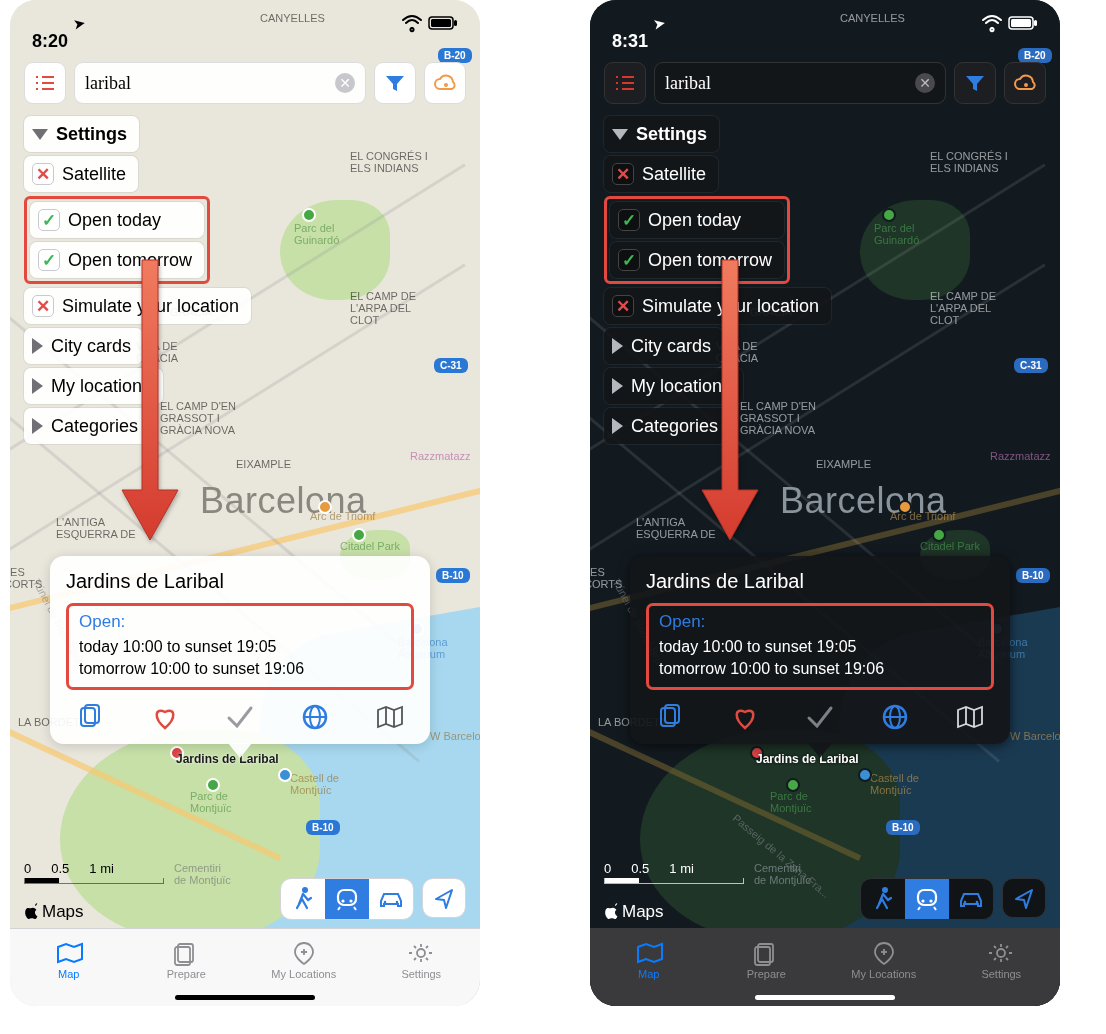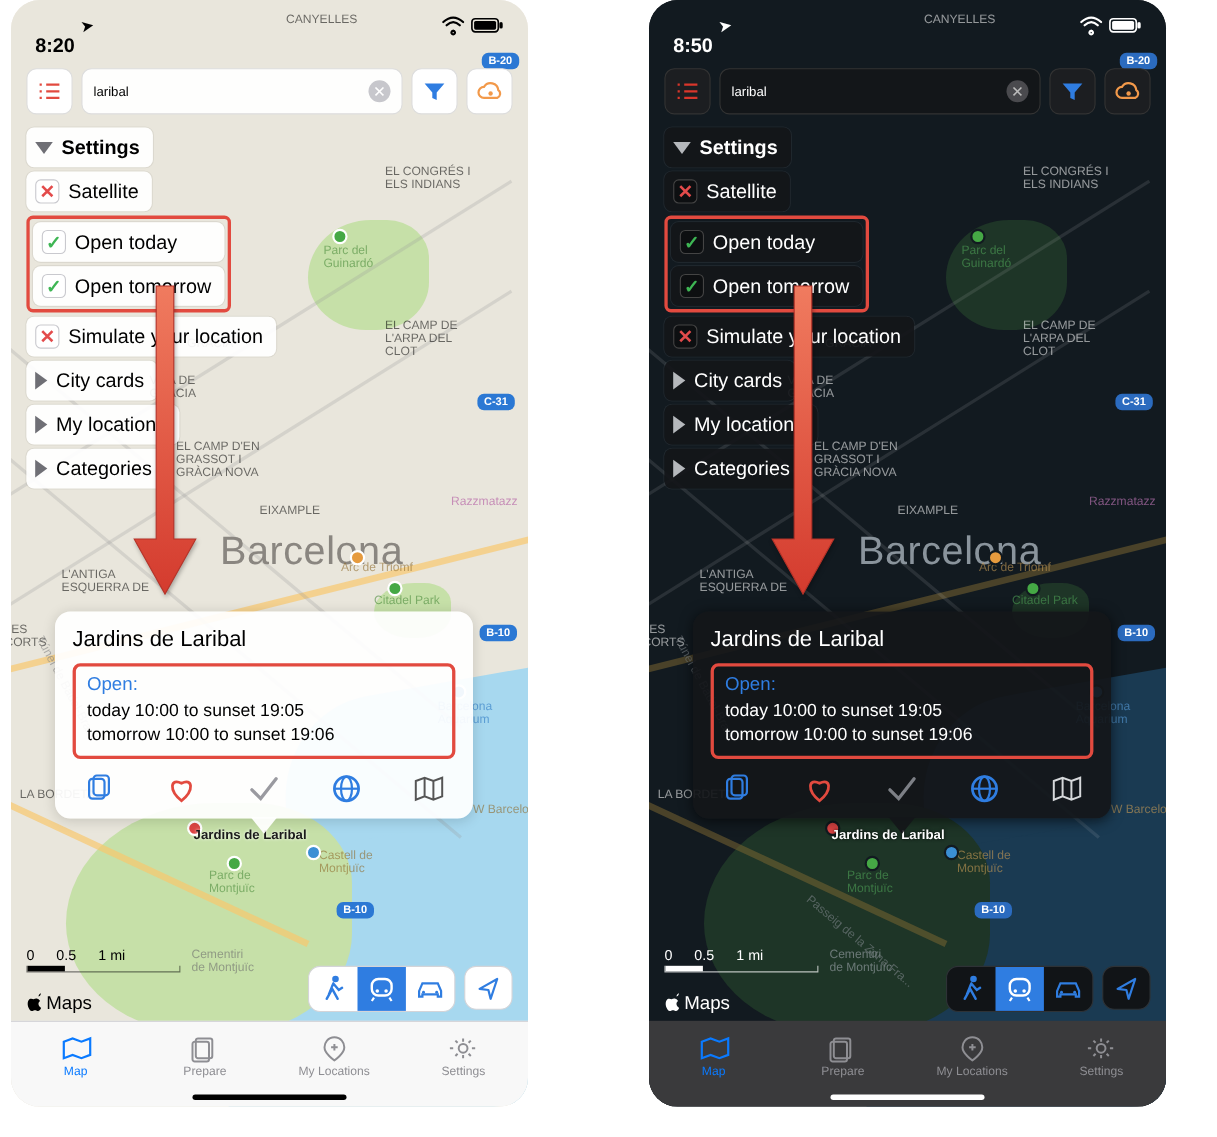--- a/index.html
+++ b/index.html
@@ -68,21 +68,21 @@
   .wifi svg, .batt svg { display:block; }
 
   
   .topbar { position:absolute; top:62px; left:14px; right:14px; display:flex; gap:8px; z-index:20; }
   .iconbtn { width:42px; height:42px; border-radius:9px; display:flex; align-items:center; justify-content:center; flex-shrink:0; }
   .light .iconbtn { background:#fff; border:1px solid #ddd; }
   .dark  .iconbtn { background:#1c1e21; border:1px solid #333; }
   .searchbar { flex:1; height:42px; border-radius:9px; display:flex; align-items:center; padding:0 10px; }
   .light .searchbar { border:1px solid #ddd; }
   .dark  .searchbar { border:1px solid #333; }
-  .searchbar input { flex:1; border:0; background:transparent; font-size:12px; color:inherit; outline:none; }
+  .searchbar input { flex:1; border:0; background:transparent; font-size:18px; color:inherit; outline:none;font-family:Liberation Serif, serif; }
   .clear { width:20px; height:20px; border-radius:50%; background:#c7c7cc; color:#fff; font-size:14px; display:flex; align-items:center; justify-content:center; }
   .dark .clear { background:#4a4a4e; color:#bbb; }
 
   
   .stack { position:absolute; top:116px; left:14px; z-index:20; display:flex; flex-direction:column; gap:4px; align-items:flex-start; }
   .chip { height:36px; border-radius:7px; display:flex; align-items:center; padding:0 12px 0 8px; gap:8px; font-size:18px; }
   .light .chip { box-shadow:0 0 0 1px rgba(0,0,0,0.06); }
   .dark  .chip { box-shadow:0 0 0 1px rgba(255,255,255,0.06); }
   .chip .tri { width:0; height:0; border-left:8px solid transparent; border-right:8px solid transparent; border-top:11px solid #6f6f75; }
   .chip .tri.right { border-top:8px solid transparent; border-bottom:8px solid transparent; border-left:11px solid #6f6f75; border-right:0; width:0; height:0; }
@@ -487,21 +487,21 @@
     <div class="poi green" style="left:342px; top:528px;"></div>
     <div class="poi green" style="left:196px; top:778px;"></div>
     <div class="poi blue" style="left:400px; top:622px;"></div>
     <div class="poi blue" style="left:268px; top:768px;"></div>
     <div class="poi red" style="left:160px; top:746px;"></div>
     <div class="poi orange" style="left:308px; top:500px;"></div>
     <div class="pin-label" style="left:166px; top:752px;">Jardins de Laribal</div>
   </div>
 
   <div class="statusbar">
-    <span class="time">8:50</span>
+    <span class="time">8:31</span>
     <span class="loc-arrow">➤</span>
     <span class="right">
       <span class="wifi">
           <svg width="20" height="14">
             <path d="M10 12 a1.6 1.6 0 1 0 0.01 0 M4 7 q6 -6 12 0 M1 4 q9 -8 18 0" fill="none" stroke="currentColor" stroke-width="2" stroke-linecap="round"></path>
           </svg>
         </span>
       <span class="batt">
           <svg width="30" height="14">
             <rect x="1" y="1" width="24" height="12" rx="3" fill="none" stroke="currentColor" stroke-width="1.5"></rect>

